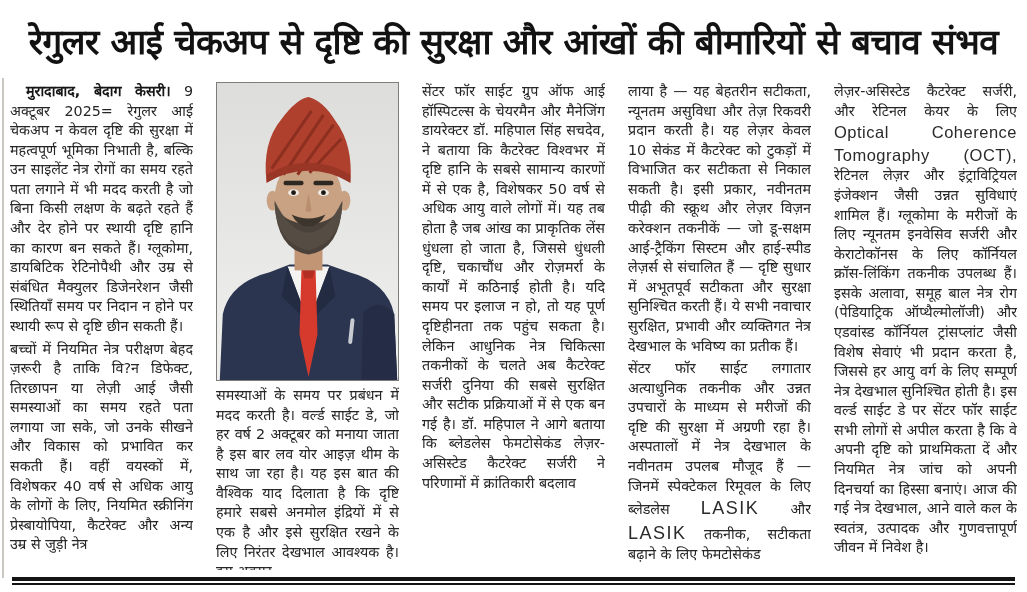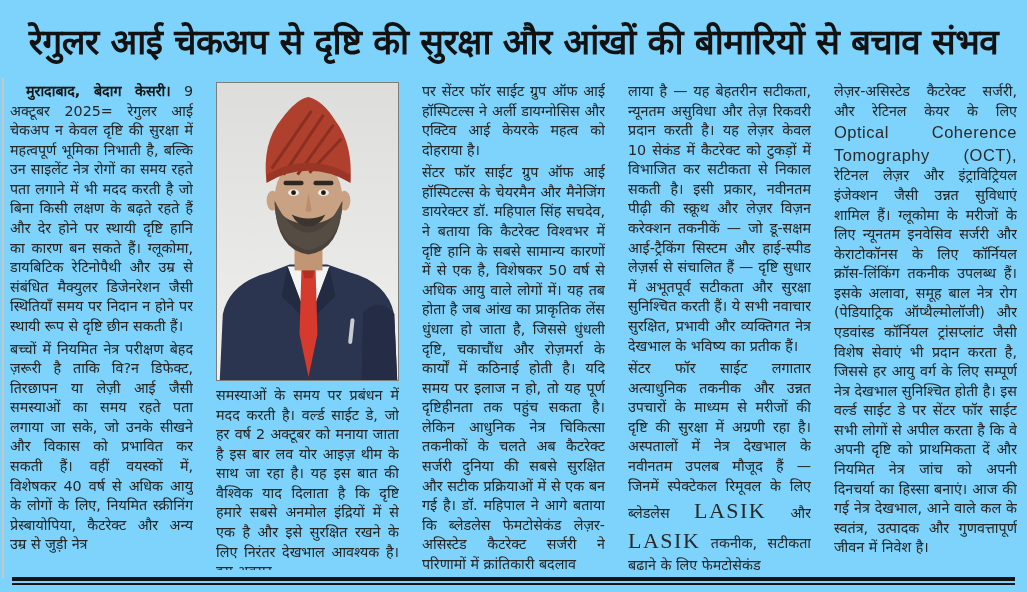--- a/index.html
+++ b/index.html
@@ -1,21 +1,21 @@
 <!DOCTYPE html>
 <html><head>
 <meta charset="utf-8">
 <style>
   * { box-sizing: border-box; margin: 0; padding: 0; }
   html,body { background:#e9e7e1; }
   .page {
     position: relative;
     width: 1027px; height: 592px;
     margin: 0 auto;
-    background: #7dd3fc;
+    background: #ffffff;
     overflow: hidden;
     font-family: "DejaVu Sans", sans-serif;
     color: #1e1e1e;
   }
   .scan-edge {
     position:absolute; left:2px; top:78px; bottom:14px; width:2px;
     background:#c9c7c0;
   }
   .headline {
     position: absolute; top: 4px; left: 8px; right: 8px;
@@ -34,22 +34,22 @@
   .col {
     flex: 1 1 0; overflow: hidden;
     font-size: 14.3px; line-height: 1.37;
     text-align: justify;
     color: #262626;
   }
   .col p { margin: 0 0 3px 0; }
   .indent { text-indent: 16px; }
   .dateline { font-weight: 700; color:#151515; }
   .latin-big {
-    font-family: Liberation Serif, serif;
-    font-size: 22px; letter-spacing: 1.5px; color:#2a2a2a;
+    font-family: Liberation Sans, sans-serif;
+    font-size: 18px; letter-spacing: 1.5px; color:#2a2a2a;
     white-space: nowrap;
   }
   .latin-oct {
     font-family: "Liberation Sans", sans-serif;
     font-size: 16.5px; letter-spacing: 0.5px; color:#2a2a2a;
   }
   .photo-frame {
     width: 100%; height: 299px;
     border: 1px solid #7e7d79;
     background: #eceded;
@@ -129,21 +129,20 @@
 
           <path d="M55,100 Q50,60 70,36 Q85,16 97,14 Q112,18 124,38 Q142,62 139,100 Q120,86 97,84 Q74,86 55,100 Z" fill="#b0402e"></path>
           <path d="M60,86 L100,28 M72,92 L112,32 M86,92 L122,42 M98,90 L130,56" stroke="#8c2f20" stroke-width="3" fill="none"></path>
           <path d="M55,100 Q75,88 97,88 Q119,88 139,100 L139,92 Q119,80 97,80 Q75,80 55,92 Z" fill="#9a3626"></path>
         </svg>
       </div>
       <p>समस्याओं के समय पर प्रबंधन में मदद करती है। वर्ल्ड साईट डे, जो हर वर्ष 2 अक्टूबर को मनाया जाता है इस बार लव योर आइज़ थीम के साथ जा रहा है। यह इस बात की वैश्विक याद दिलाता है कि दृष्टि हमारे सबसे अनमोल इंद्रियों में से एक है और इसे सुरक्षित रखने के लिए निरंतर देखभाल आवश्यक है। इस अवसर</p>
     </div>
 
     <div class="col">
-      <p>पर सेंटर फॉर साईट ग्रुप ऑफ आई हॉस्पिटल्स ने अर्ली डायग्नोसिस और एक्टिव आई केयरके महत्व को दोहराया है।</p>
       <p>सेंटर फॉर साईट ग्रुप ऑफ आई हॉस्पिटल्स के चेयरमैन और मैनेजिंग डायरेक्टर डॉ. महिपाल सिंह सचदेव, ने बताया कि कैटरेक्ट विश्वभर में दृष्टि हानि के सबसे सामान्य कारणों में से एक है, विशेषकर 50 वर्ष से अधिक आयु वाले लोगों में। यह तब होता है जब आंख का प्राकृतिक लेंस धुंधला हो जाता है, जिससे धुंधली दृष्टि, चकाचौंध और रोज़मर्रा के कार्यों में कठिनाई होती है। यदि समय पर इलाज न हो, तो यह पूर्ण दृष्टिहीनता तक पहुंच सकता है। लेकिन आधुनिक नेत्र चिकित्सा तकनीकों के चलते अब कैटरेक्ट सर्जरी दुनिया की सबसे सुरक्षित और सटीक प्रक्रियाओं में से एक बन गई है। डॉ. महिपाल ने आगे बताया कि ब्लेडलेस फेमटोसेकंड लेज़र-असिस्टेड कैटरेक्ट सर्जरी ने परिणामों में क्रांतिकारी बदलाव</p>
     </div>
 
     <div class="col">
       <p>लाया है — यह बेहतरीन सटीकता, न्यूनतम असुविधा और तेज़ रिकवरी प्रदान करती है। यह लेज़र केवल 10 सेकंड में कैटरेक्ट को टुकड़ों में विभाजित कर सटीकता से निकाल सकती है। इसी प्रकार, नवीनतम पीढ़ी की स्क्रूथ और लेज़र विज़न करेक्शन तकनीकें — जो डू-सक्षम आई-ट्रैकिंग सिस्टम और हाई-स्पीड लेज़र्स से संचालित हैं — दृष्टि सुधार में अभूतपूर्व सटीकता और सुरक्षा सुनिश्चित करती हैं। ये सभी नवाचार सुरक्षित, प्रभावी और व्यक्तिगत नेत्र देखभाल के भविष्य का प्रतीक हैं।</p>
       <p><span>सेंटर फॉर साईट लगातार अत्याधुनिक तकनीक और उन्नत उपचारों के माध्यम से मरीजों की दृष्टि की सुरक्षा में अग्रणी रहा है। अस्पतालों में नेत्र देखभाल के नवीनतम उपलब मौजूद हैं — जिनमें स्पेक्टेकल रिमूवल के लिए ब्लेडलेस</span> <span class="latin-big">LASIK</span> <span>और</span> <span class="latin-big">LASIK</span> <span>तकनीक, सटीकता बढ़ाने के लिए फेमटोसेकंड</span></p>
     </div>
 
     <div class="col">
       <p><span>लेज़र-असिस्टेड कैटरेक्ट सर्जरी, और रेटिनल केयर के लिए</span> <span class="latin-oct">Optical Coherence Tomography (OCT),</span> <span>रेटिनल लेज़र और इंट्राविट्रियल इंजेक्शन जैसी उन्नत सुविधाएं शामिल हैं। ग्लूकोमा के मरीजों के लिए न्यूनतम इनवेसिव सर्जरी और केराटोकॉनस के लिए कॉर्नियल क्रॉस-लिंकिंग तकनीक उपलब्ध हैं। इसके अलावा, समूह बाल नेत्र रोग (पेडियाट्रिक ऑप्थैल्मोलॉजी) और एडवांस्ड कॉर्नियल ट्रांसप्लांट जैसी विशेष सेवाएं भी प्रदान करता है, जिससे हर आयु वर्ग के लिए सम्पूर्ण नेत्र देखभाल सुनिश्चित होती है। इस वर्ल्ड साईट डे पर सेंटर फॉर साईट सभी लोगों से अपील करता है कि वे अपनी दृष्टि को प्राथमिकता दें और नियमित नेत्र जांच को अपनी दिनचर्या का हिस्सा बनाएं। आज की गई नेत्र देखभाल, आने वाले कल के स्वतंत्र, उत्पादक और गुणवत्तापूर्ण जीवन में निवेश है।</span></p>

